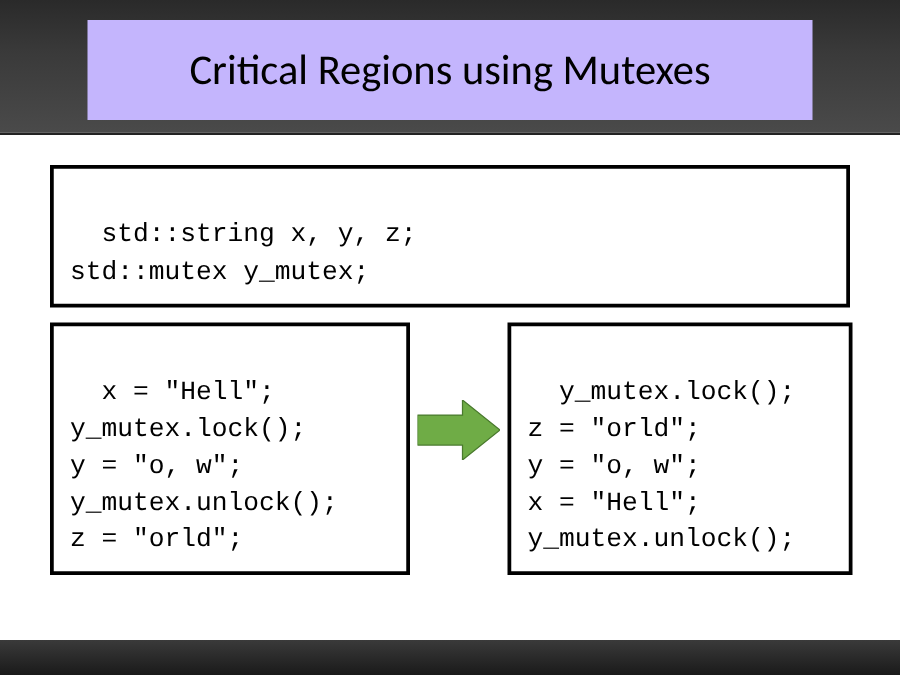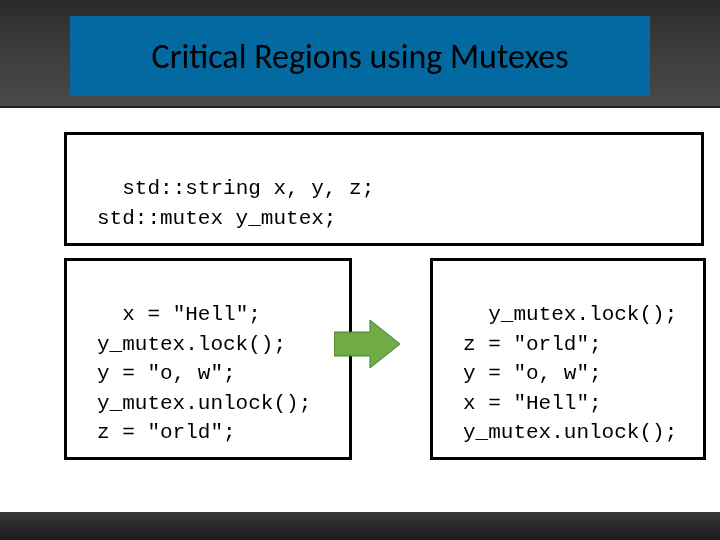--- a/index.html
+++ b/index.html
@@ -16,38 +16,37 @@
     top: 0; left: 0; right: 0;
     height: 108px;
     background: linear-gradient(to bottom, #2a2a2a 0%, #3a3a3a 40%, #4a4a4a 100%);
     border-bottom: 2px solid #222;
   }
   .title-block {
     position: absolute;
     top: 16px; left: 70px;
     width: 580px;
     height: 80px;
-    background: #0369a1;
+    background: #c4b5fd;
     display: flex;
     align-items: center;
     justify-content: center;
     font-size: 34px;
     color: #000;
   }
   .code-box {
     position: absolute;
     background: #fff;
     border: 3px solid #000;
-    padding: 10px 30px;
+    padding: 10px 13px;
     font-family: "Courier New", monospace;
     font-size: 21px;
     line-height: 1.4;
     color: #000;
     white-space: pre;
-    margin-left: 24px;
   }
   .decl-box { top: 132px; left: 40px; width: 640px; }
   .left-box { top: 258px; left: 40px; width: 288px; }
   .right-box { top: 258px; left: 406px; width: 276px; }
   .arrow {
     position: absolute;
     top: 320px;
     left: 334px;
     width: 66px;
     height: 48px;

